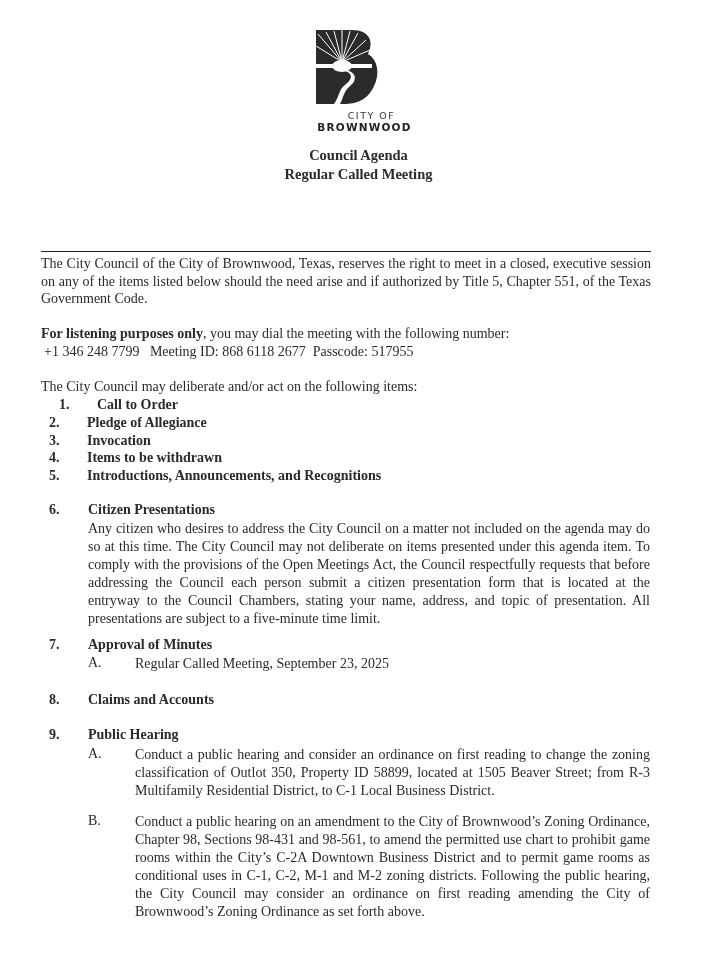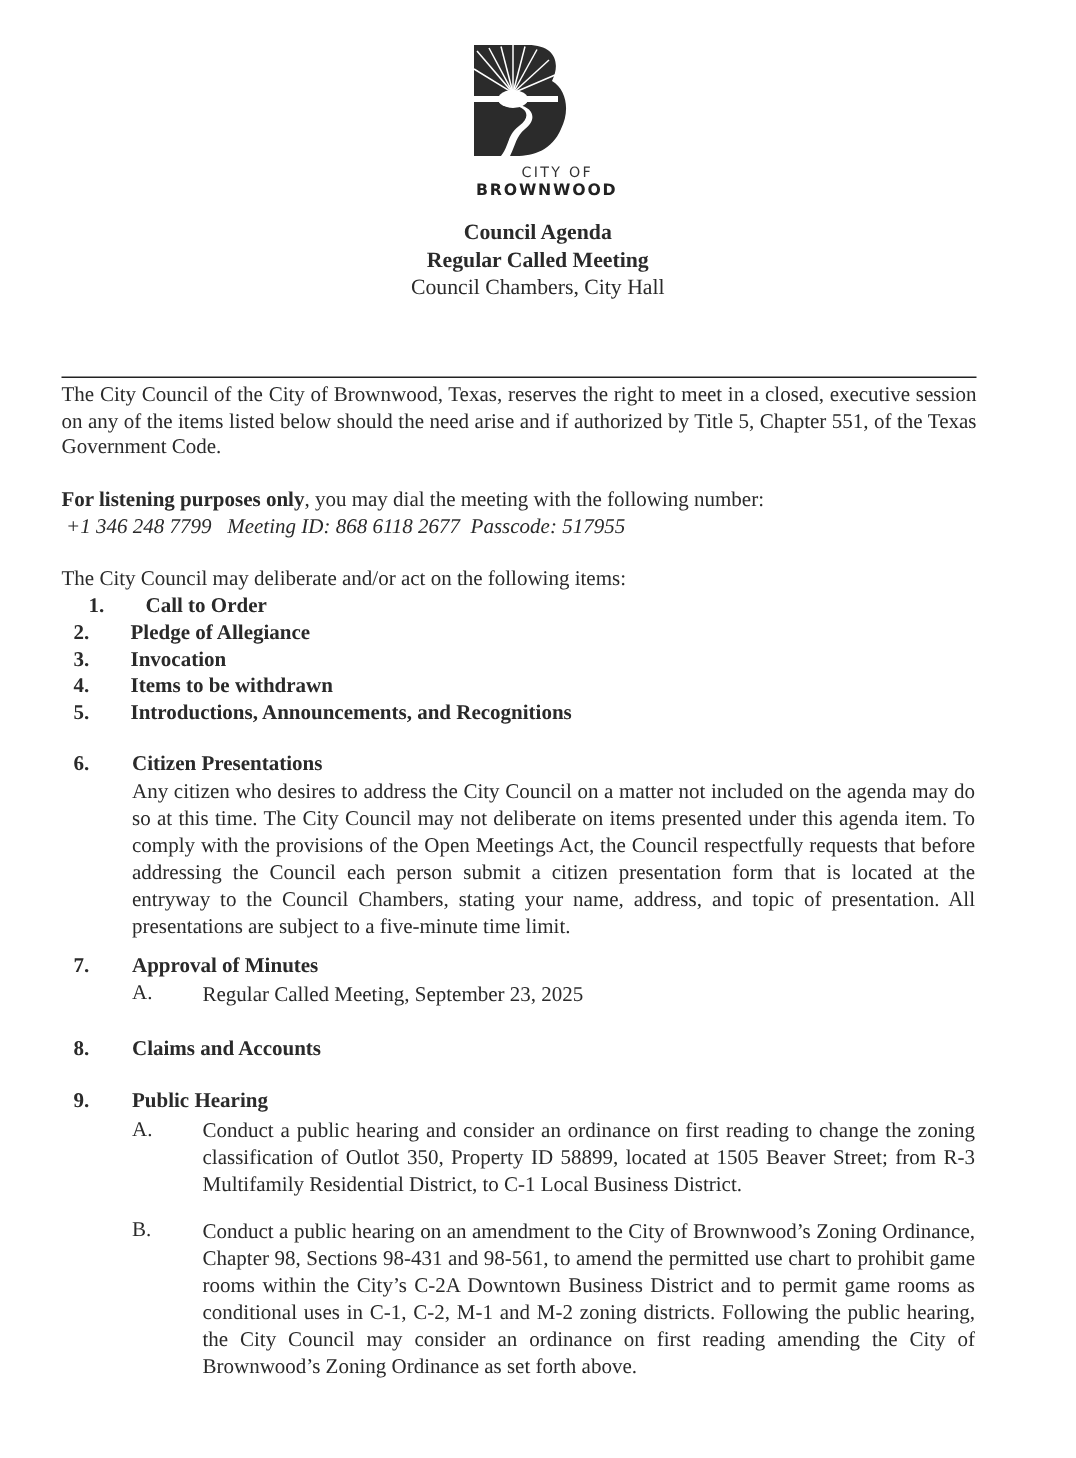--- a/index.html
+++ b/index.html
@@ -75,31 +75,30 @@
   <path d="M30 42 C40 44 42 50 34 56 C26 62 28 68 22 76 L28 76 C32 68 32 63 38 58 C46 52 44 44 34 42 Z" fill="#ffffff"></path>
 
   <rect x="0" y="0" width="4" height="78" fill="#ffffff"></rect>
 </svg>
 <div class="logo-city">CITY OF</div>
 <div class="logo-name">BROWNWOOD</div>
 
 <div class="header">
   <div class="b">Council Agenda</div>
   <div class="b">Regular Called Meeting</div>
-  <div>Council Chambers, City Hall</div>
 </div>
 
 <div class="rule"></div>
 
 <div class="p" style="top:255px;">The City Council of the City of Brownwood, Texas, reserves the right to meet in a closed, executive session on any of the items listed below should the need arise and if authorized by Title 5, Chapter 551, of the Texas Government Code.</div>
 
 <div class="p left" style="top:325px;">
   <span style="font-weight:bold;">For listening purposes only</span><span>, you may dial the meeting with the following number:</span>
 </div>
-<div class="p left" style="top:343px; left:44px; white-space:pre;font-style:italic;">+1 346 248 7799   Meeting ID: 868 6118 2677  Passcode: 517955</div>
+<div class="p left" style="top:343px; left:44px; white-space:pre;">+1 346 248 7799   Meeting ID: 868 6118 2677  Passcode: 517955</div>
 
 <div class="p left" style="top:378px;">The City Council may deliberate and/or act on the following items:</div>
 
 <div class="list-item" style="top:396px;margin-left:10px;">
   <span class="num">1.</span><span>Call to Order</span>
 </div>
 <div class="list-item" style="top:414px;">
   <span class="num">2.</span><span>Pledge of Allegiance</span>
 </div>
 <div class="list-item" style="top:431.5px;">

